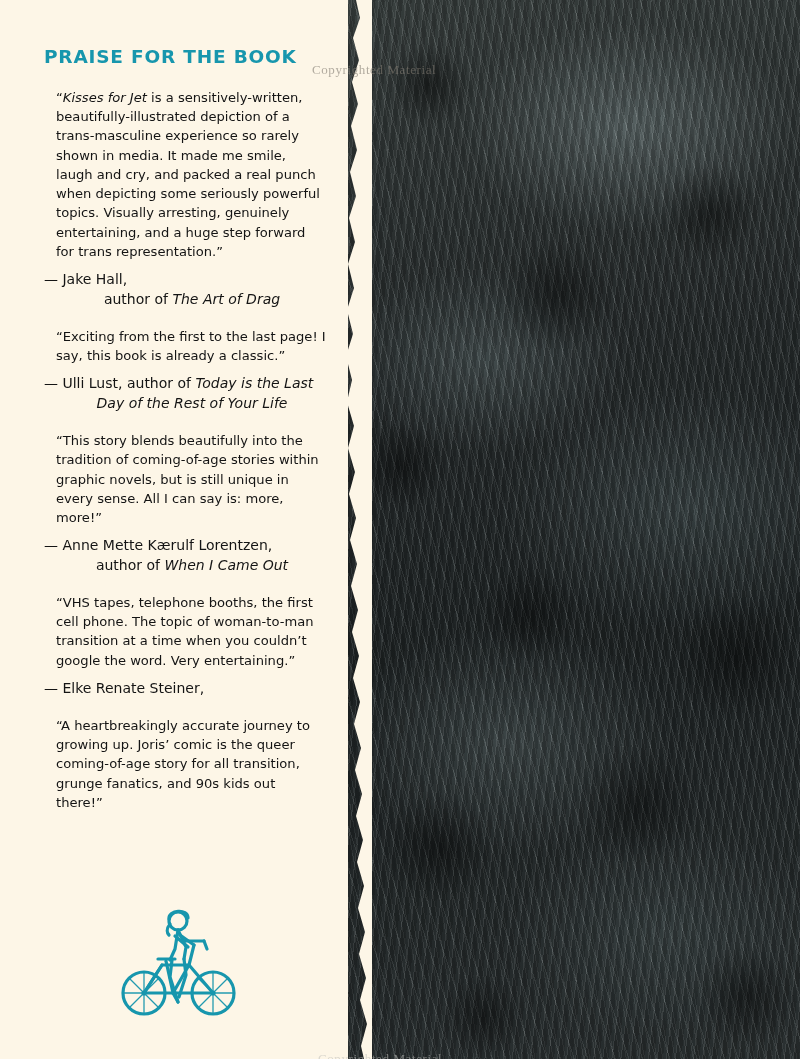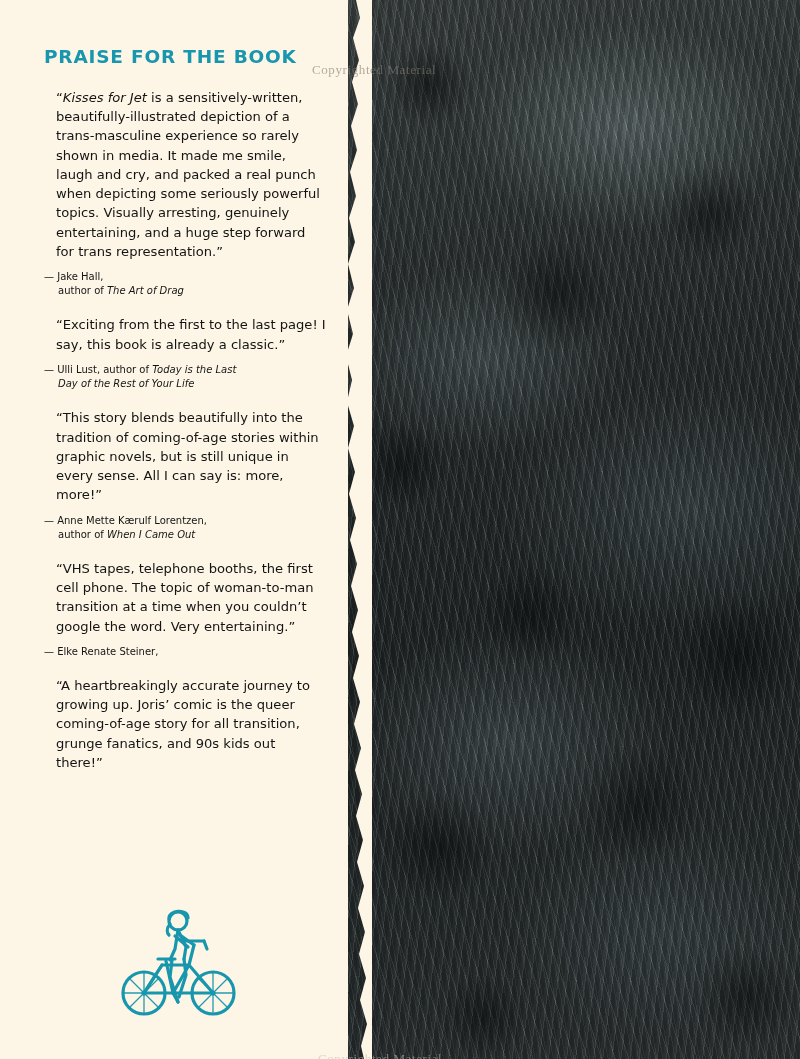--- a/index.html
+++ b/index.html
@@ -154,27 +154,27 @@
   .quote-text {
     font-family: "DejaVu Sans", sans-serif;
     font-size: 13.1px;
     line-height: 1.47;
     color: #141414;
     margin: 0 0 9px 12px;
   }
   .quote-text em { font-style: italic; }
   .attrib {
     font-family: "DejaVu Sans", sans-serif;
-    font-size: 10px;
+    font-size: 14px;
     line-height: 1.42;
     color: #141414;
     margin: 0;
   }
   .attrib .who { display: block; }
-  .attrib .role { display: block; padding-left: 14px; }
+  .attrib .role { display: block; padding-left: 14px; text-align: center; }
   .attrib em { font-style: italic; }
 
   
   .bike {
     position: absolute;
     left: 118px;
     top: 905px;
     width: 120px;
     height: 118px;
   }

